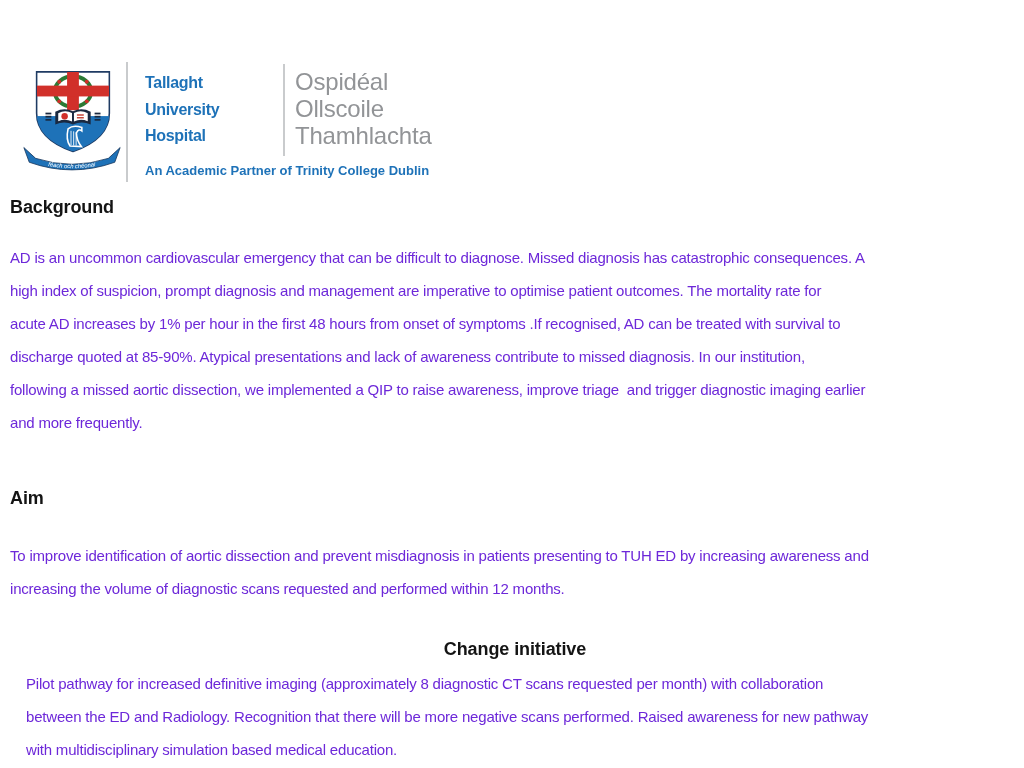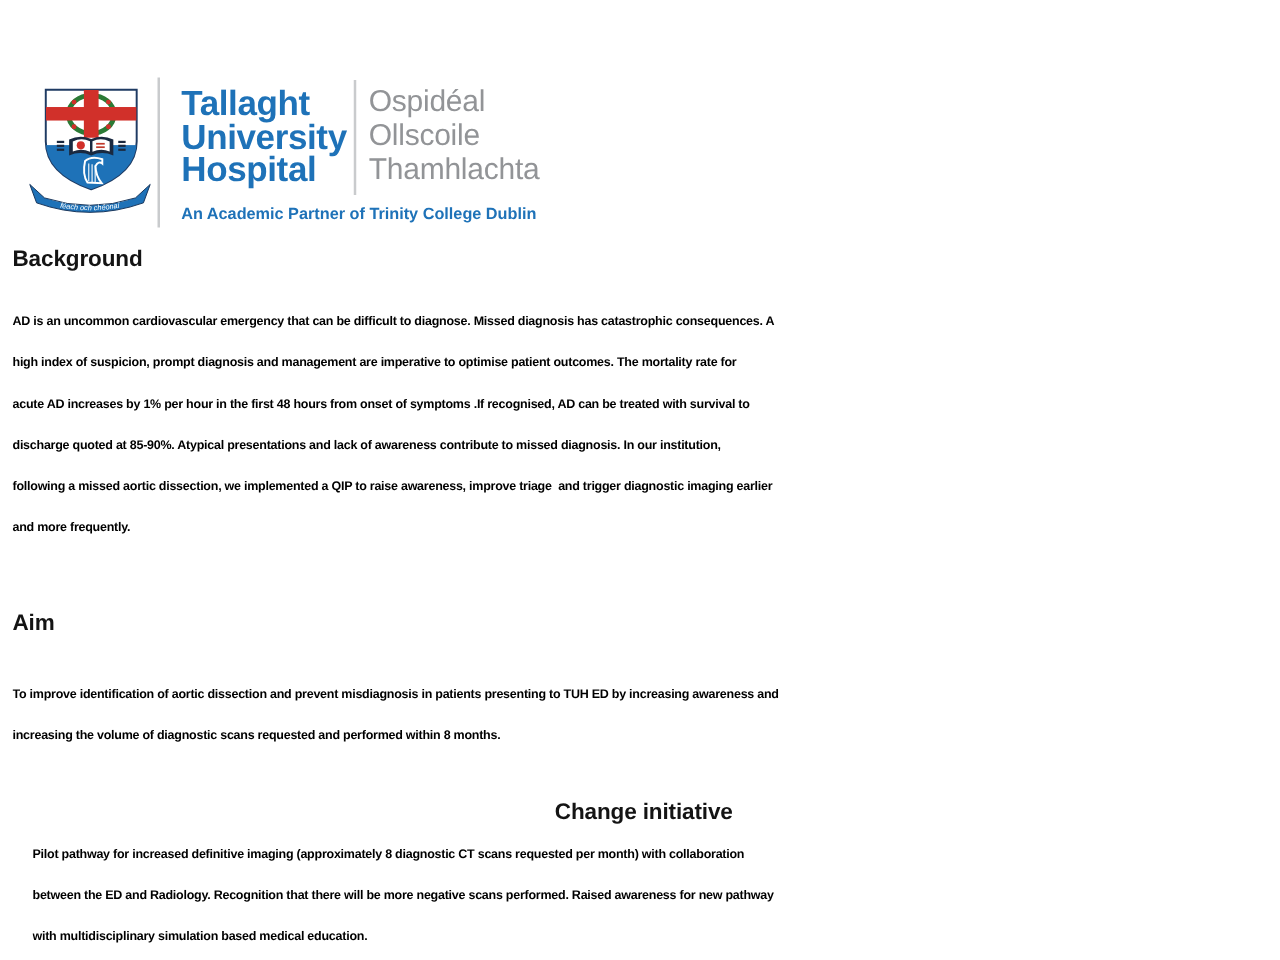--- a/index.html
+++ b/index.html
@@ -11,43 +11,43 @@
   .page{position:absolute;inset:0;background:#fff;}
 
   
   .logo{position:absolute;left:0;top:0;width:1024px;height:190px;}
   .crest{position:absolute;left:20px;top:64px;width:104px;height:114px;}
   .vrule{position:absolute;width:2px;background:#c9cbcd;}
   .vrule.r1{left:126px;top:62px;height:120px;}
   .vrule.r2{left:283px;top:64px;height:92px;}
   .name-en{
     position:absolute;left:145px;top:70px;
-    font-weight:700;font-size:28px;line-height:26.5px;letter-spacing:-0.3px;
+    font-weight:700;font-size:16px;line-height:26.5px;letter-spacing:-0.3px;
     color:#1e72b8;white-space:pre;
   }
   .name-ga{
     position:absolute;left:295px;top:68px;
     font-weight:400;font-size:24px;line-height:27px;letter-spacing:-0.2px;
     color:#929497;white-space:pre;
   }
   .tagline{
     position:absolute;left:145px;top:163px;
     font-weight:700;font-size:13px;line-height:16px;
     color:#1e72b8;white-space:pre;text-align:center;
   }
 
   
   .content{position:absolute;left:10px;top:196px;width:1010px;}
   .heading{
     margin:0;font-weight:700;font-size:18px;line-height:22px;
     color:#141414;letter-spacing:-0.1px;white-space:pre;
   }
   .para{
-    margin:0;font-weight:700;font-size:10px;line-height:33px;
-    color:#000000;letter-spacing:-0.2px;white-space:pre;overflow:hidden;
+    margin:0;font-weight:400;font-size:15px;line-height:33px;
+    color:#6d28d9;letter-spacing:-0.2px;white-space:pre;overflow:hidden;
   }
   .para.p1{margin-top:23px;}
   .heading.h2{margin-top:48px;}
   .para.p2{margin-top:30px;}
   .heading.h3{margin-top:33px;text-align:center;}
   .para.p3{margin-top:7px;margin-left:16px;}
 </style>
 </head>
 <body>
 
@@ -133,21 +133,21 @@
     <h2 class="heading h1">Background</h2>
     <p class="para p1">AD is an uncommon cardiovascular emergency that can be difficult to diagnose. Missed diagnosis has catastrophic consequences. A
 high index of suspicion, prompt diagnosis and management are imperative to optimise patient outcomes. The mortality rate for
 acute AD increases by 1% per hour in the first 48 hours from onset of symptoms .If recognised, AD can be treated with survival to
 discharge quoted at 85-90%. Atypical presentations and lack of awareness contribute to missed diagnosis. In our institution,
 following a missed aortic dissection, we implemented a QIP to raise awareness, improve triage  and trigger diagnostic imaging earlier
 and more frequently.</p>
 
     <h2 class="heading h2">Aim</h2>
     <p class="para p2">To improve identification of aortic dissection and prevent misdiagnosis in patients presenting to TUH ED by increasing awareness and
-increasing the volume of diagnostic scans requested and performed within 8 months.</p>
+increasing the volume of diagnostic scans requested and performed within 12 months.</p>
 
     <h2 class="heading h3">Change initiative</h2>
     <p class="para p3">Pilot pathway for increased definitive imaging (approximately 8 diagnostic CT scans requested per month) with collaboration
 between the ED and Radiology. Recognition that there will be more negative scans performed. Raised awareness for new pathway
 with multidisciplinary simulation based medical education.</p>
 
   </main>
 </div>
 
 </body></html>

